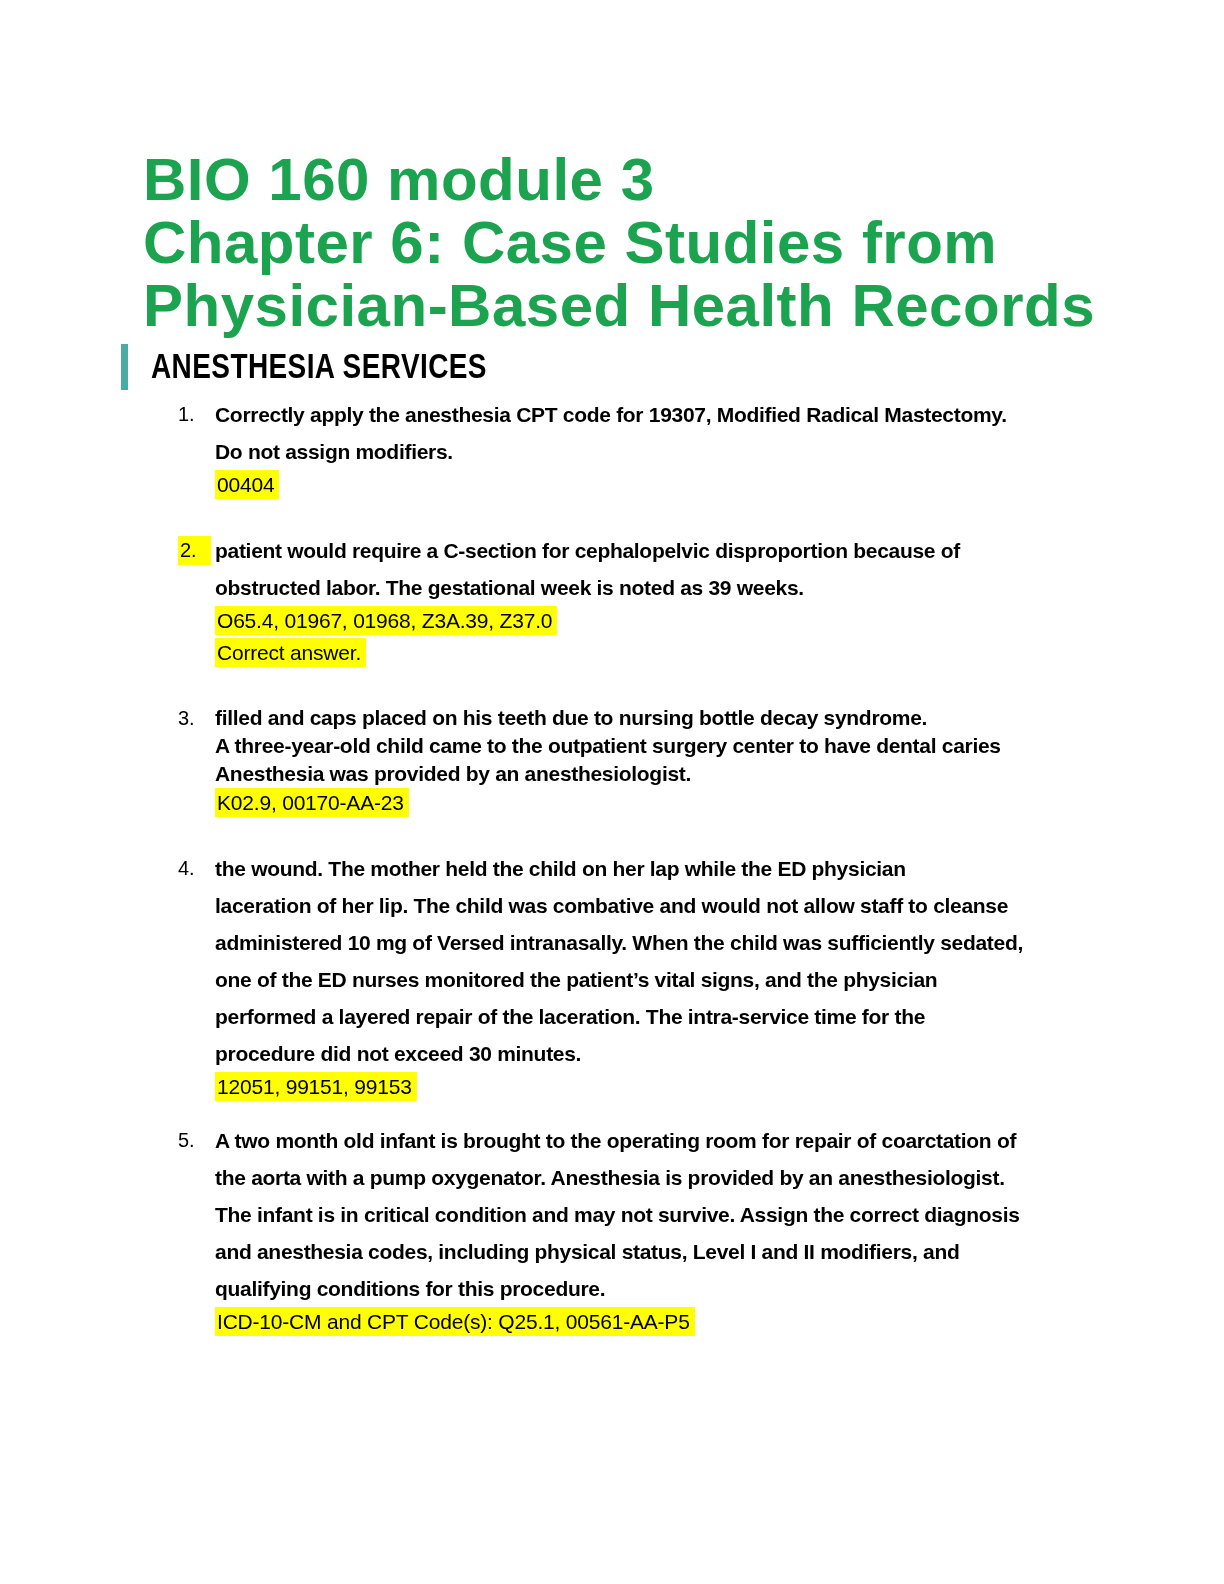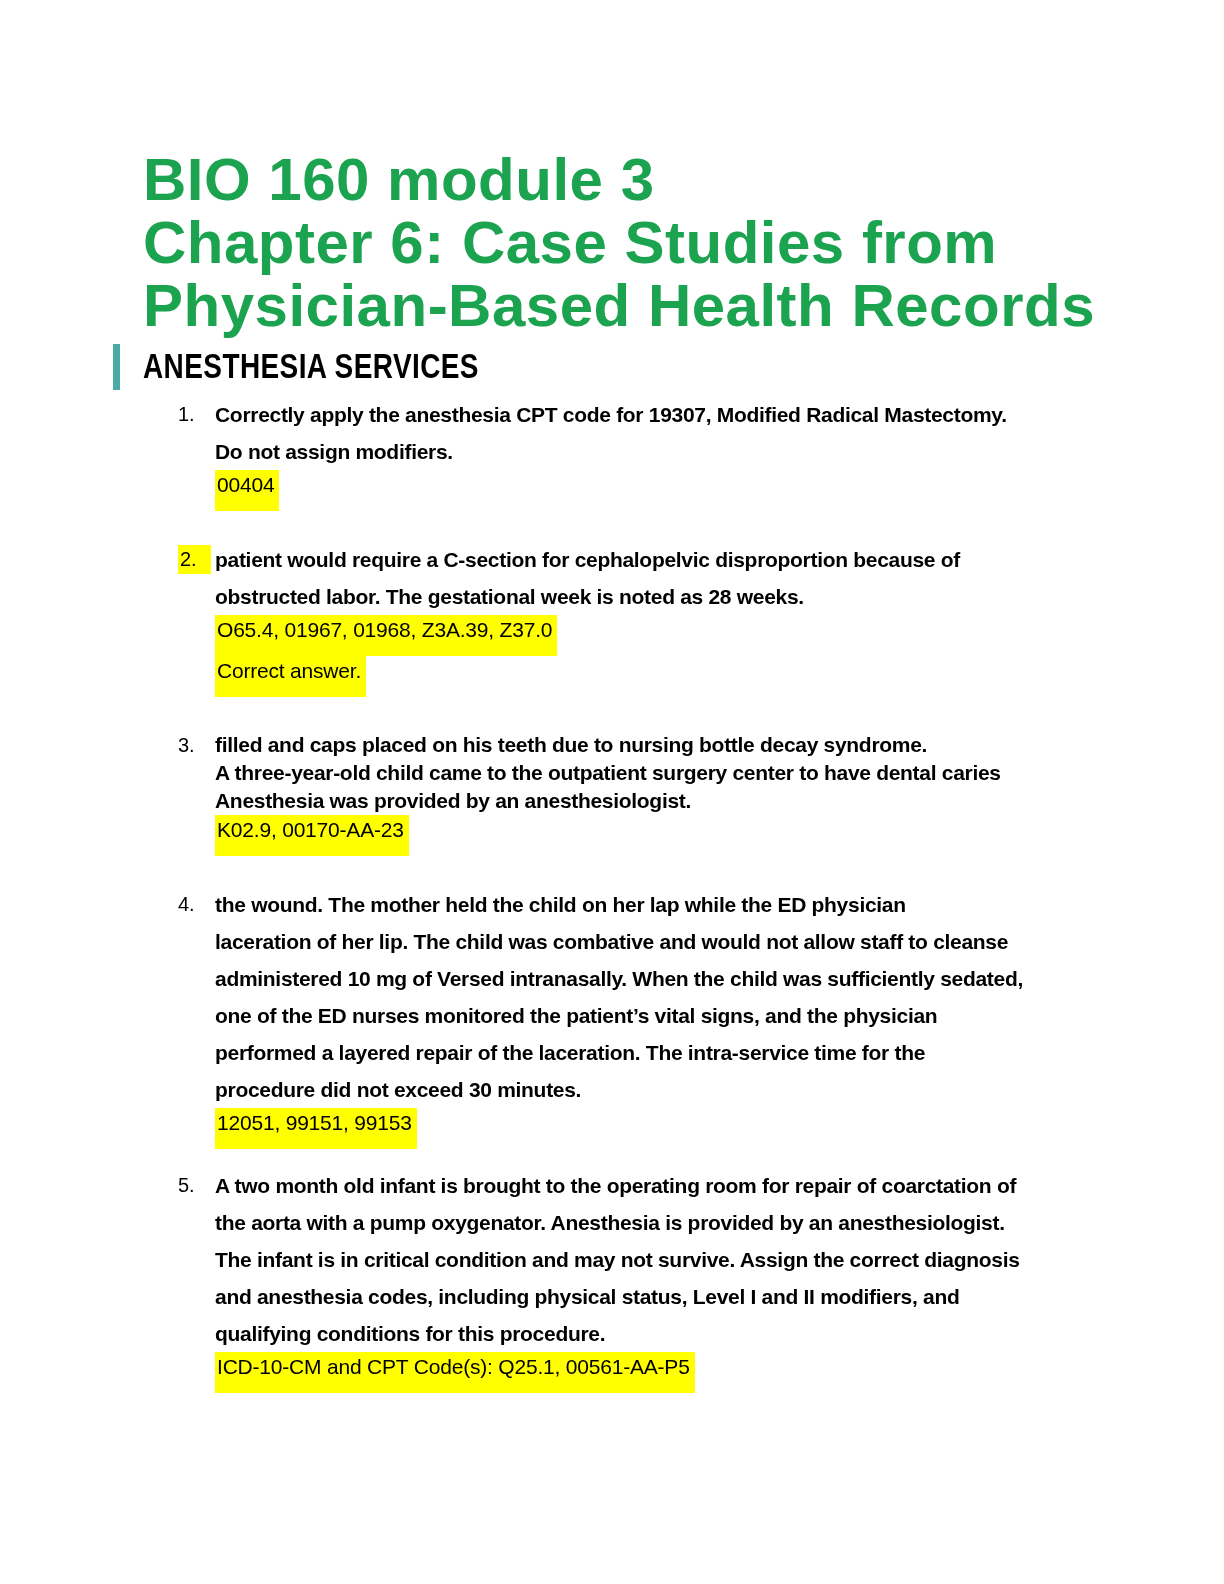--- a/index.html
+++ b/index.html
@@ -24,20 +24,21 @@
     font-size:60px;
     font-weight:bold;
     line-height:63px;
     letter-spacing:0.5px;
   }
   .section-heading{
     display:flex;
     align-items:center;
     margin-top:5px;
     height:48px;
+    margin-left:8px;
   }
   .accent-bar{
     width:7px;
     background:var(--teal);
     margin-left:-30px;
     margin-right:23px;
     margin-top:2px;
     height:46px;
     flex:0 0 7px;
   }
@@ -91,21 +92,21 @@
     line-height:30px;
     white-space:nowrap;
   }
   .hl{
     background:var(--hl);
     display:inline-block;
     font-size:21px;
     font-weight:400;
     letter-spacing:-0.2px;
     line-height:27px;
-    padding:1px 5px 13px 2px;
+    padding:1px 5px 1px 2px;
   }
 </style>
 </head>
 <body>
 
 <div class="page">
   <h1 class="doc-title">
     <div>BIO 160 module 3</div>
     <div>Chapter 6: Case Studies from</div>
     <div>Physician-Based Health Records</div>
@@ -122,21 +123,21 @@
         <div class="q-body">
           <div class="q-line">Correctly apply the anesthesia CPT code for 19307, Modified Radical Mastectomy.</div>
           <div class="q-line">Do not assign modifiers.</div>
           <div class="a-line"><span class="hl">00404</span></div>
         </div>
       </li>
       <li class="question spaced">
         <div class="num"><span class="num-hl">2.</span></div>
         <div class="q-body">
           <div class="q-line">patient would require a C-section for cephalopelvic disproportion because of</div>
-          <div class="q-line">obstructed labor. The gestational week is noted as 28 weeks.</div>
+          <div class="q-line">obstructed labor. The gestational week is noted as 39 weeks.</div>
           <div class="a-line"><span class="hl">O65.4, 01967, 01968, Z3A.39, Z37.0</span></div>
           <div class="a-line"><span class="hl">Correct answer.</span></div>
         </div>
       </li>
       <li class="question tight">
         <div class="num">3.</div>
         <div class="q-body">
           <div class="q-line">filled and caps placed on his teeth due to nursing bottle decay syndrome.</div>
           <div class="q-line">A three-year-old child came to the outpatient surgery center to have dental caries</div>
           <div class="q-line">Anesthesia was provided by an anesthesiologist.</div>

